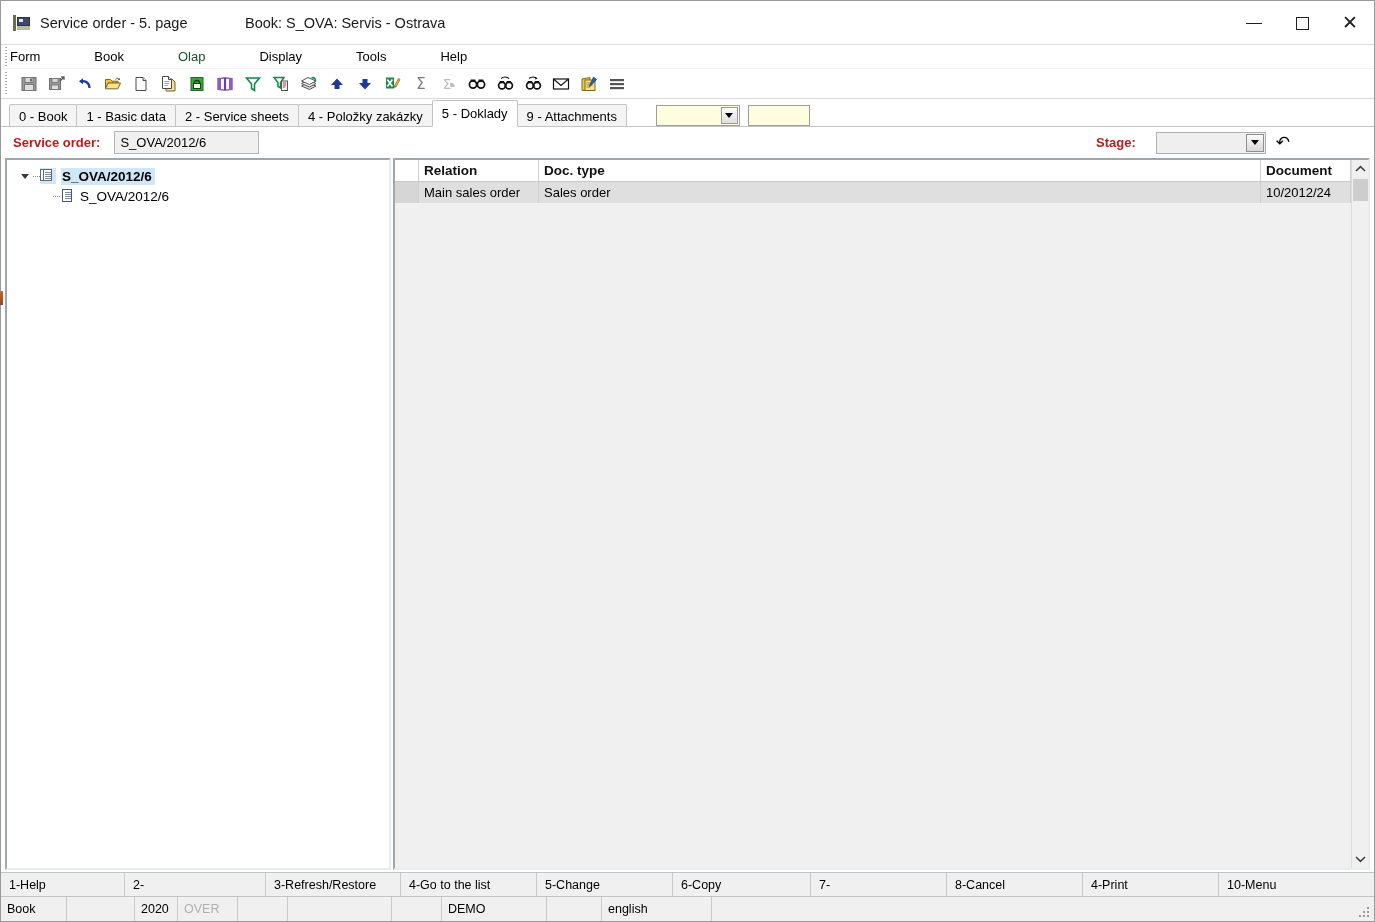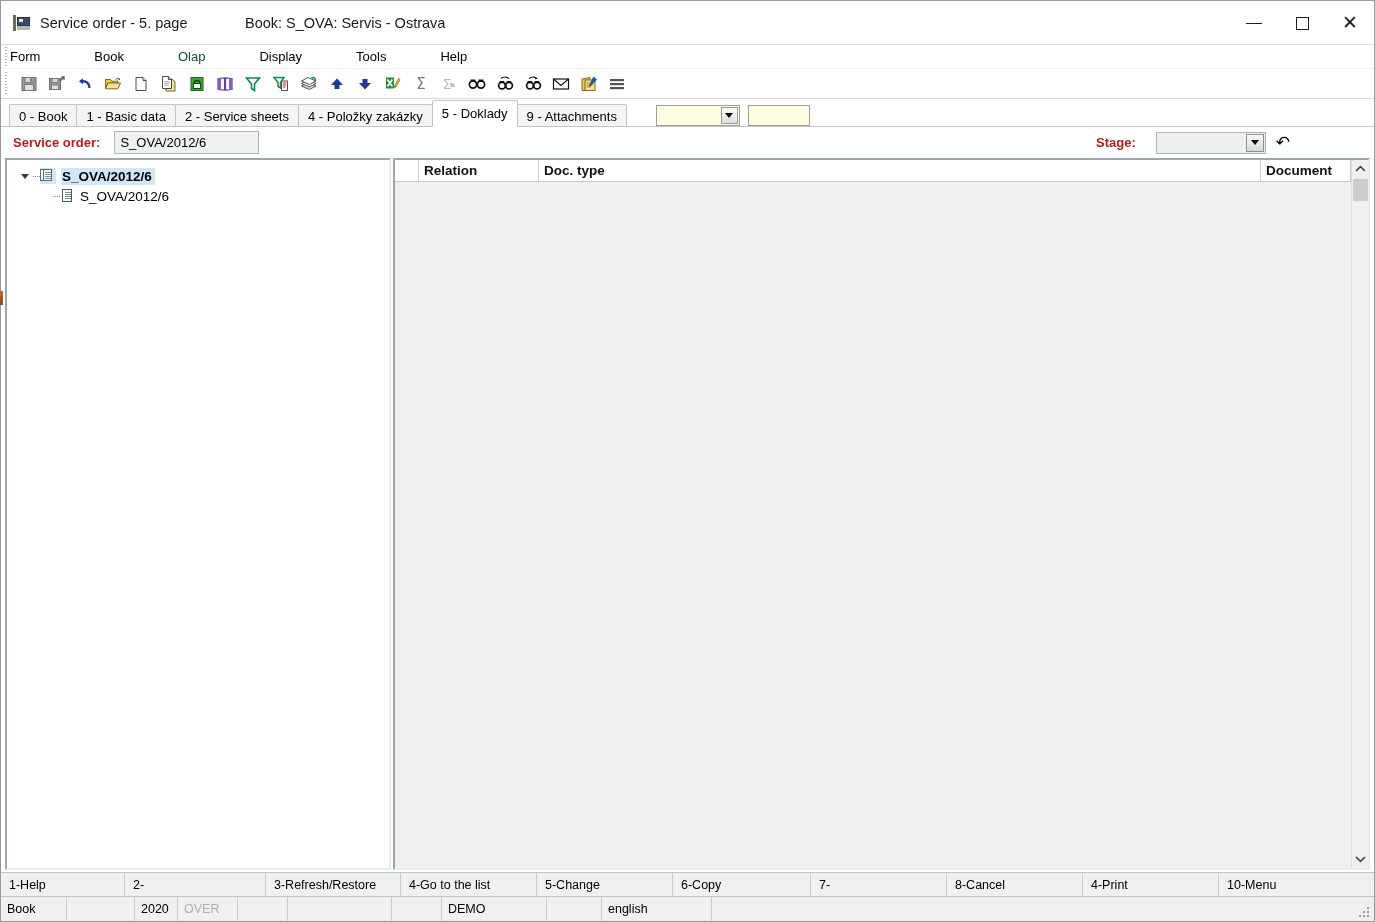--- a/index.html
+++ b/index.html
@@ -775,20 +775,26 @@
 
     <div class="grid-panel">
       <div class="grid-flexrow">
         <div class="grid-inner">
           <div class="grid-header">
             <div class="gh-gutter"></div>
             <div class="gh-cell gh-c1">Relation</div>
             <div class="gh-cell gh-c2">Doc. type</div>
             <div class="gh-cell gh-c3">Document</div>
           </div>
+          <div class="grid-row">
+            <div class="gr-gutter"></div>
+            <div class="gr-cell gh-c1">Main sales order</div>
+            <div class="gr-cell gh-c2">Sales order</div>
+            <div class="gr-cell gh-c3">10/2012/24</div>
+          </div>
           <div class="grid-body-fill"></div>
         </div>
 
         <div class="vscroll">
           <div class="vs-btn">
             <svg width="11" height="8" viewBox="0 0 11 8">
                 <path d="M1 6 L5.5 1.6 L10 6" fill="none" stroke="#404040" stroke-width="1.5"></path>
               </svg>
           </div>
           <div class="vs-thumb"></div>

